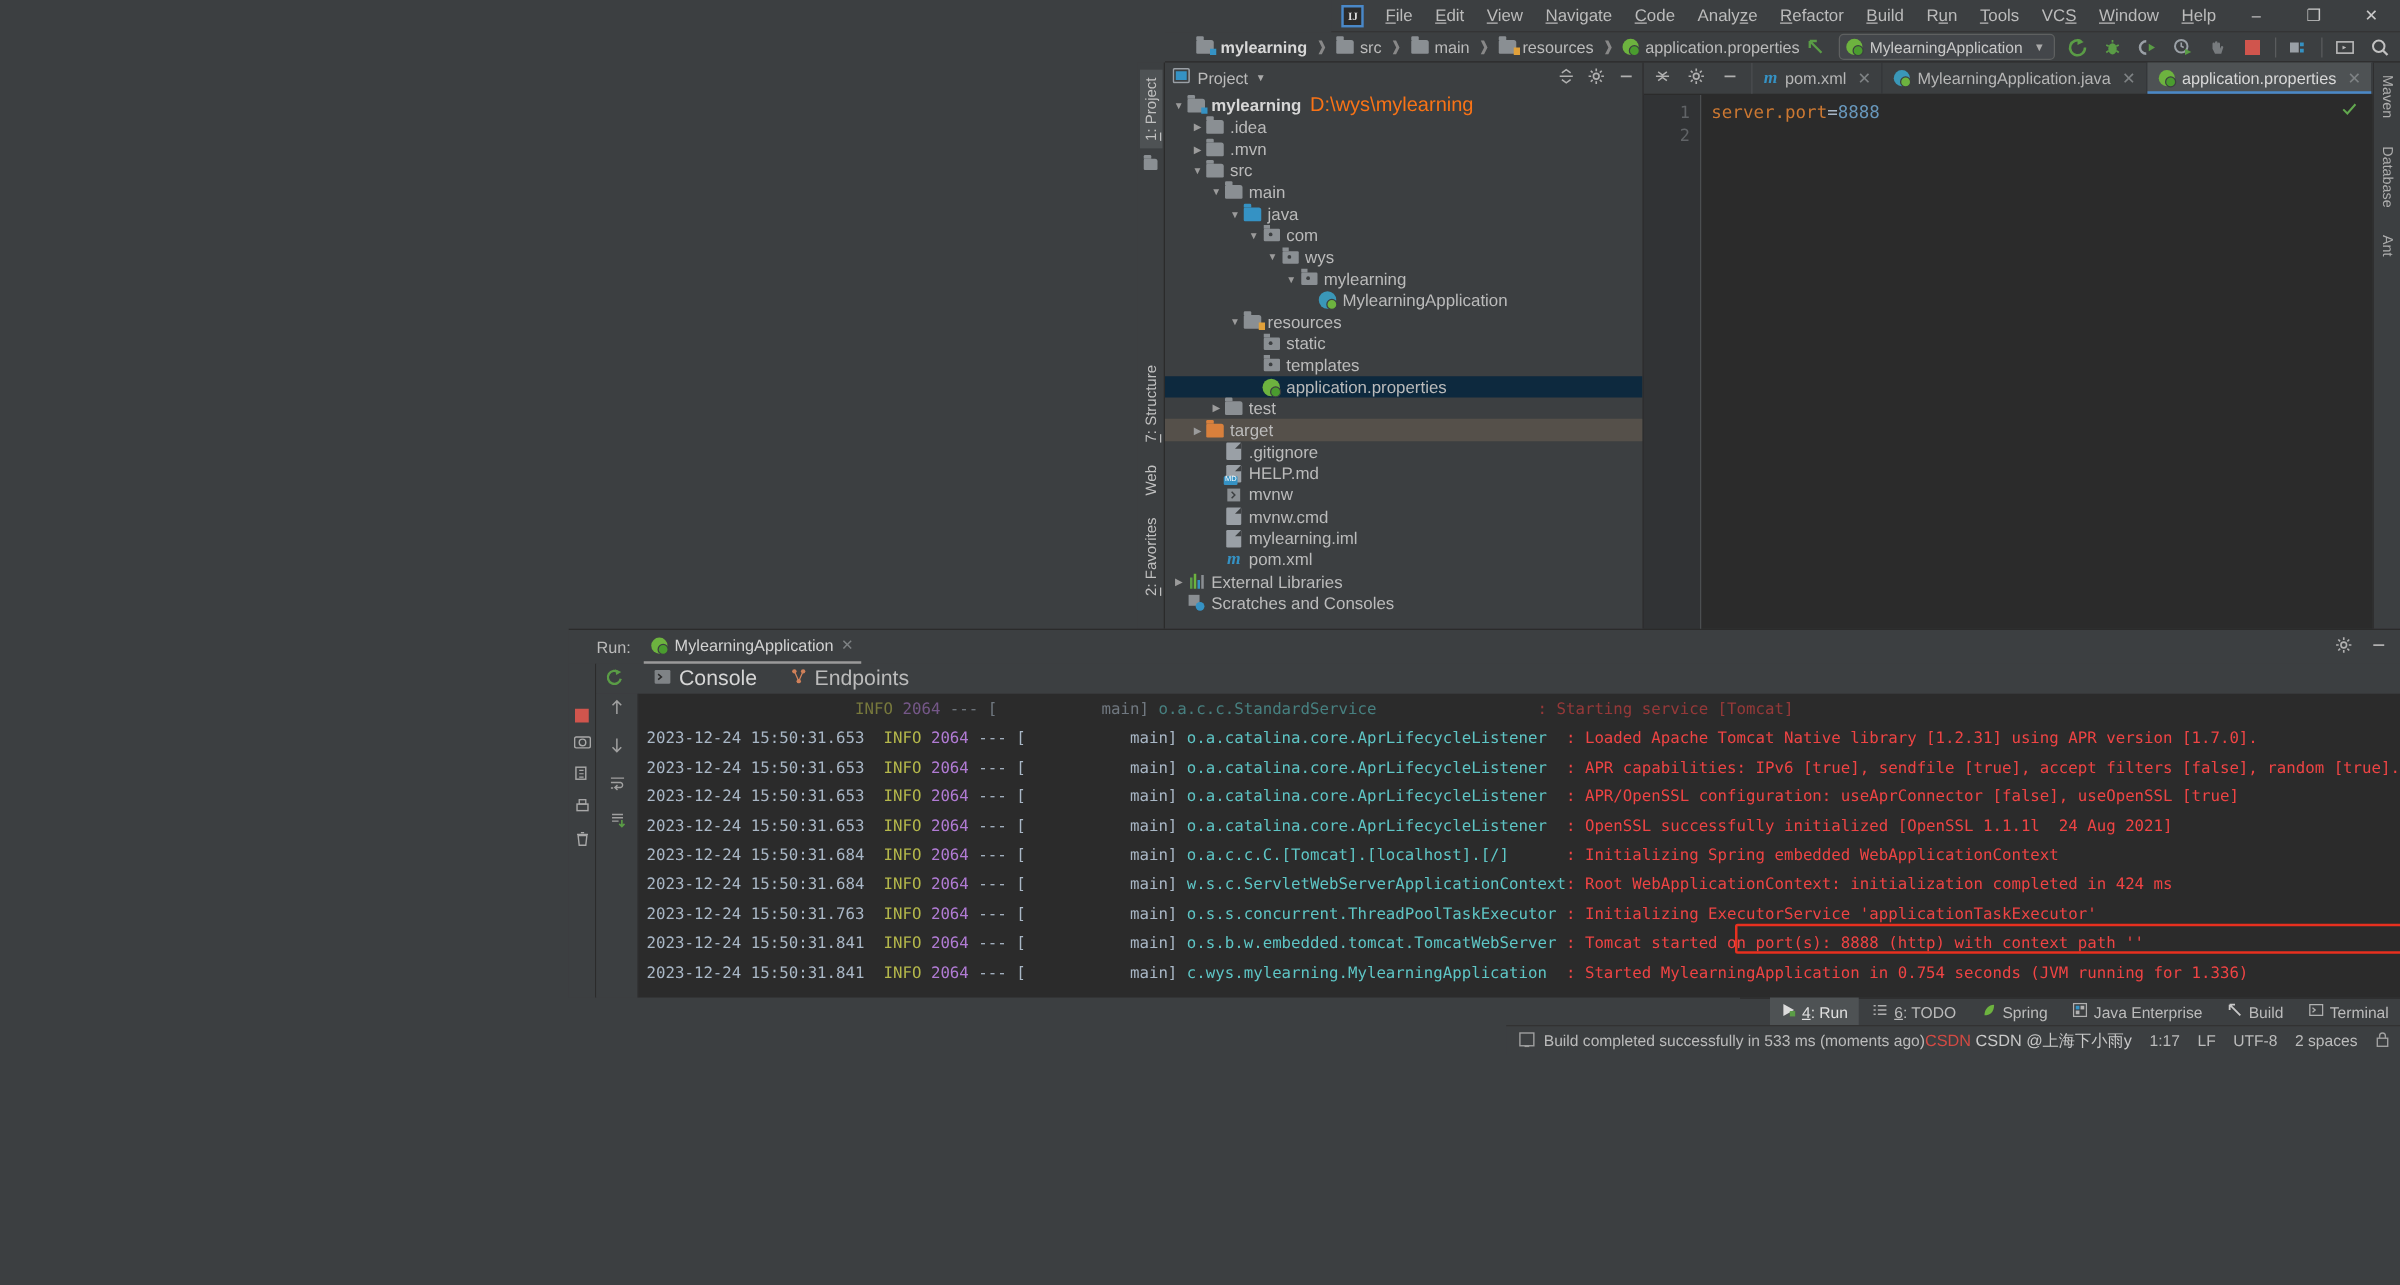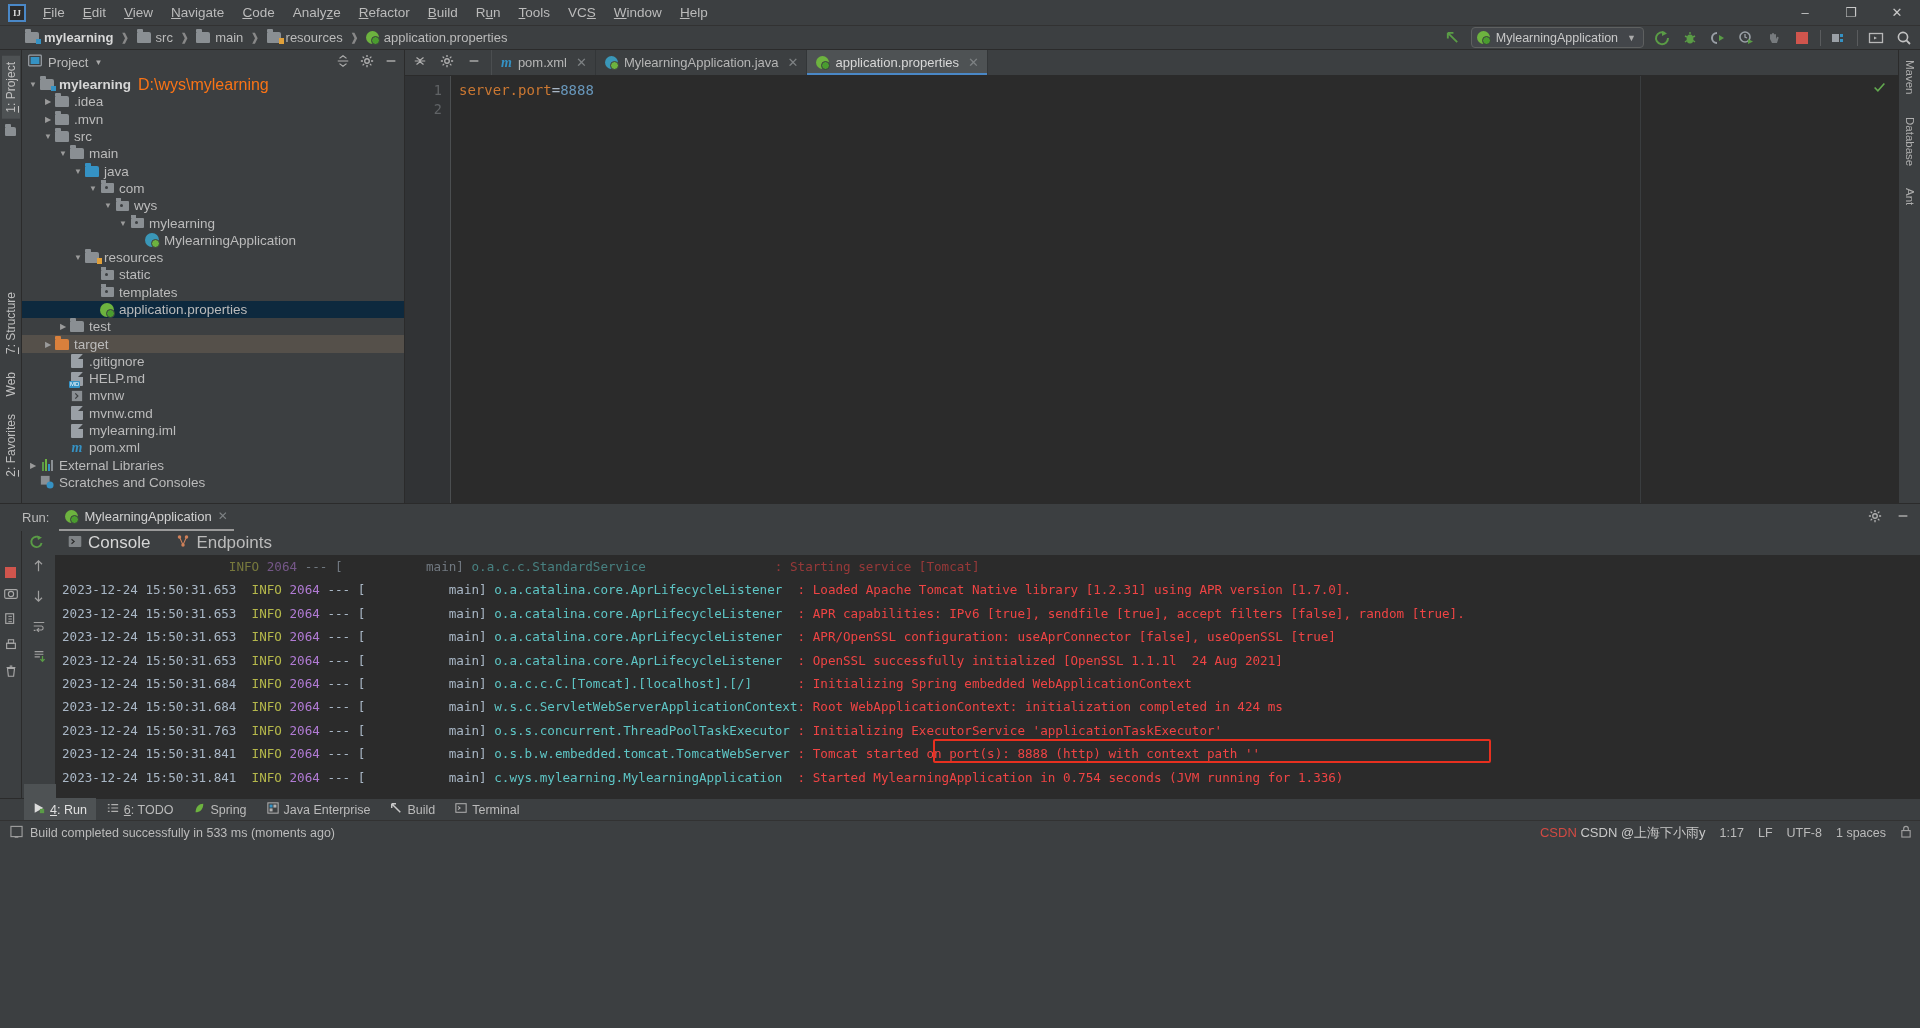--- a/index.html
+++ b/index.html
@@ -10,20 +10,21 @@
     font-family: "Liberation Sans", sans-serif;
     overflow: hidden;
     -webkit-font-smoothing: antialiased;
   }
   .app {
     width: 1920px; height: 844px;
     display: flex; flex-direction: column;
     background: #3c3f41;
     color: #bbbbbb;
     font-size: 13.5px;
+    align-items: flex-end;
   }
 
   
   .titlebar {
     height: 26px; flex: 0 0 26px;
     background: #3c3f41;
     display: flex; align-items: center;
     border-bottom: 1px solid #323232;
     position: relative;
   }
@@ -1031,21 +1032,21 @@
         </svg>
     </span>
     <span>Build completed successfully in 533 ms (moments ago)</span>
     <div class="status-right">
       <span class="wm">
         <span class="red">CSDN</span> <span>CSDN @上海下小雨y</span>
       </span>
       <span>1:17</span>
       <span>LF</span>
       <span>UTF-8</span>
-      <span>1 spaces</span>
+      <span>2 spaces</span>
       <span>
         <svg width="12" height="13" viewBox="0 0 13 14">
             <rect x="2" y="6" width="9" height="7" stroke="#a0a0a0" stroke-width="1.2" fill="none"></rect>
             <path d="M4 6 L4 4 a2.5 2.5 0 0 1 5 0 L9 6" stroke="#a0a0a0" stroke-width="1.2" fill="none"></path>
           </svg>
       </span>
     </div>
   </div>
 </div>
 

